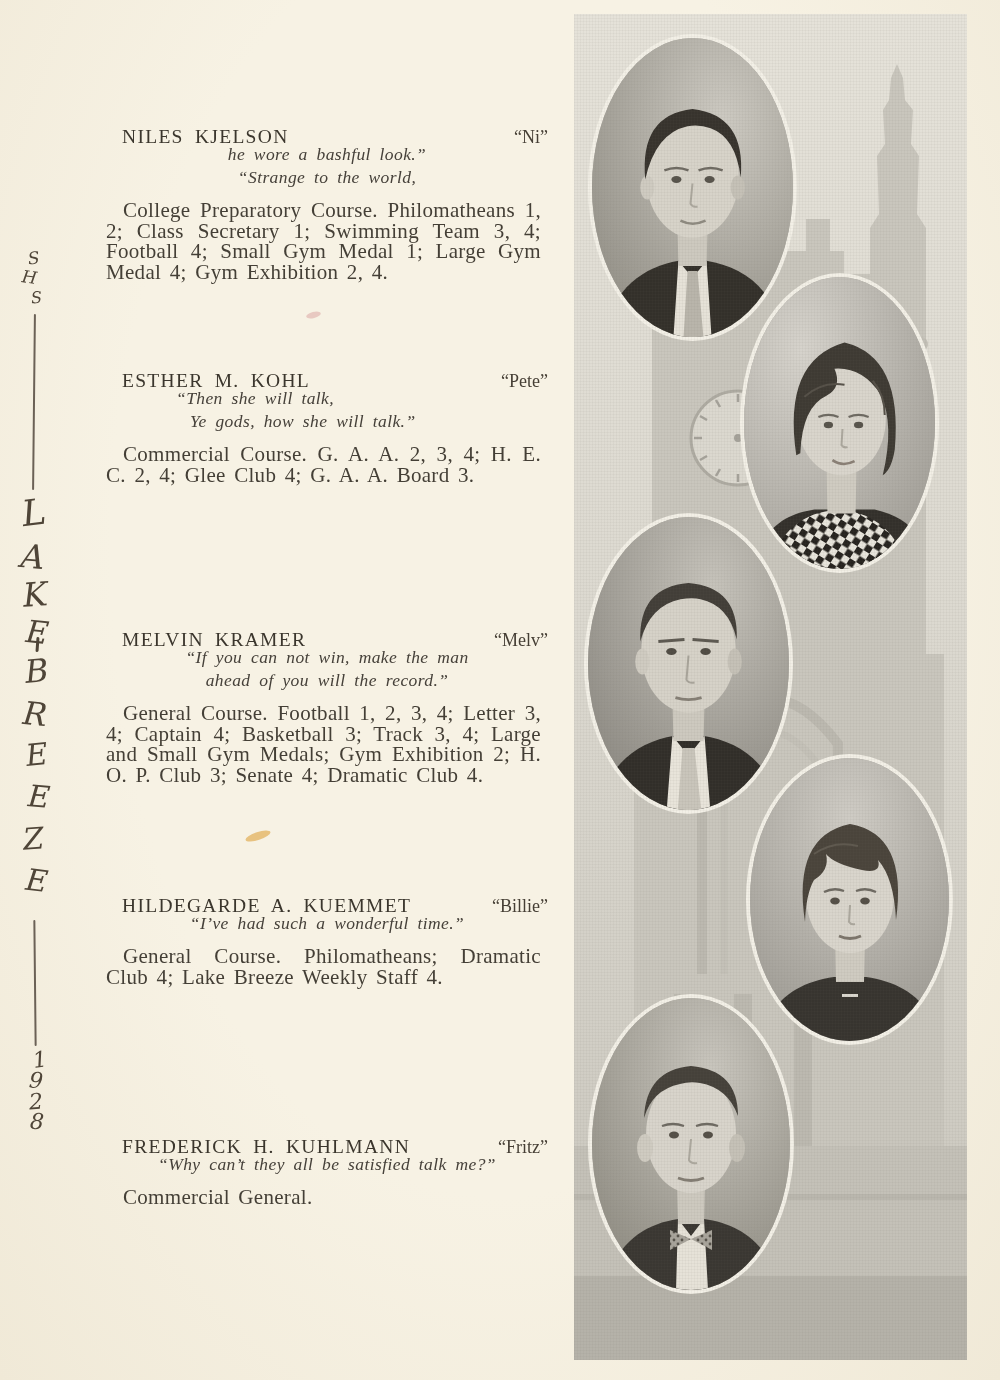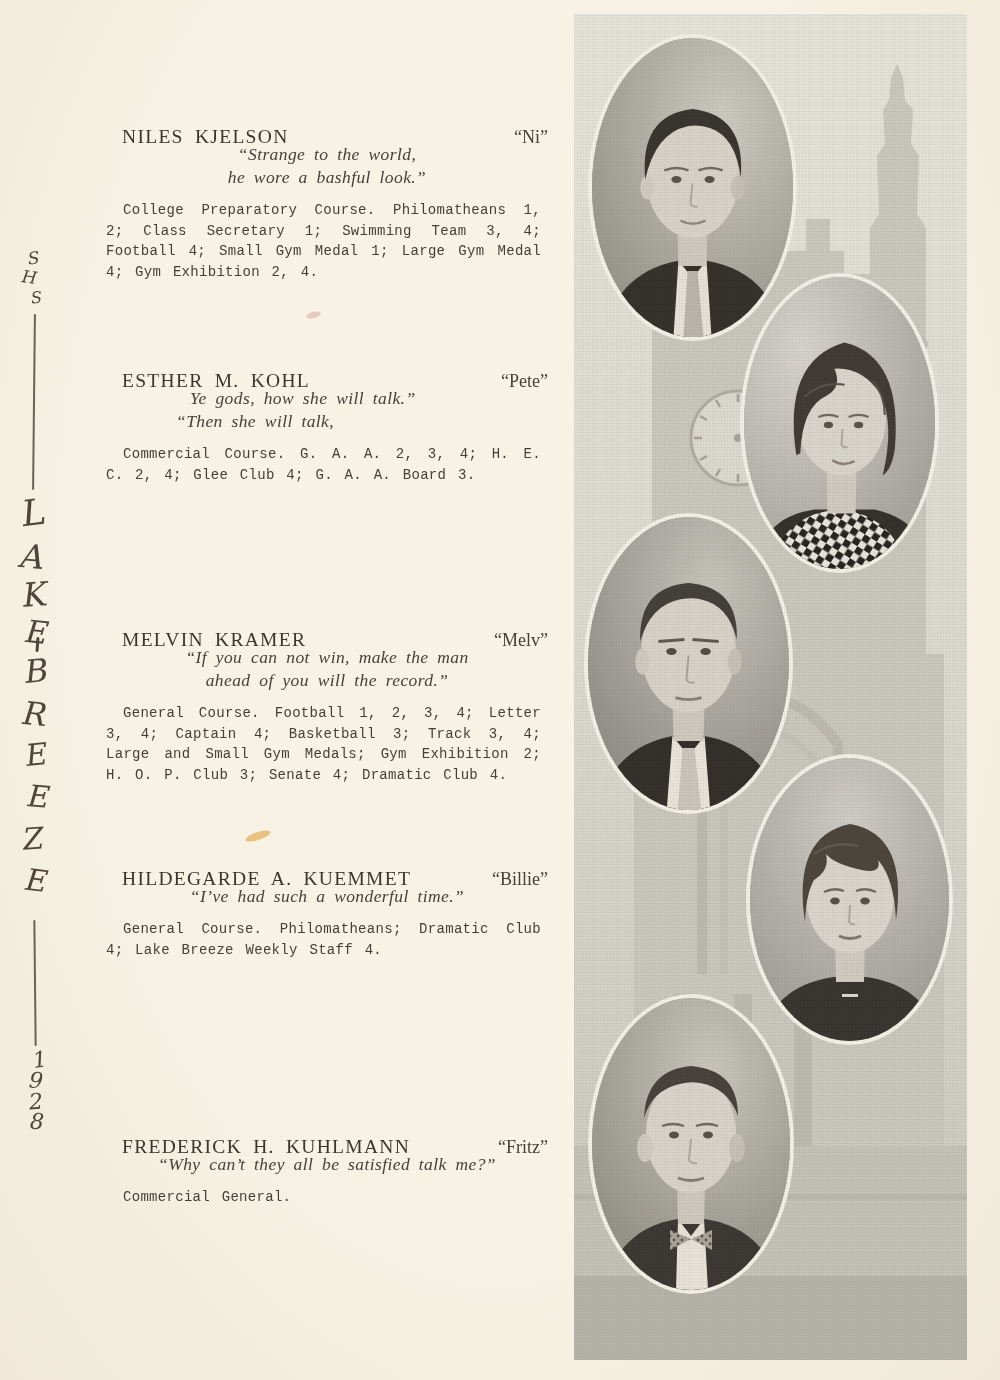--- a/index.html
+++ b/index.html
@@ -16,22 +16,22 @@
   .entry{position:absolute;left:106px;width:442px;}
   .name-row{display:flex;justify-content:space-between;align-items:baseline;height:26px;}
   .sname{margin:16px;font-size:19.5px;font-weight:normal;letter-spacing:1.3px;
     word-spacing:5px;color:#3b362d;}
   .snick{font-size:18px;color:#463f35;}
   .quote{margin-top:7px;text-align:center;font-style:italic;font-size:17.5px;
     line-height:23px;color:#46413a;letter-spacing:.4px;word-spacing:4px;}
   .qline{display:block;}
   .quote-left{text-align:left;padding-left:70px;}
   .quote-left .q2{padding-left:14px;}
-  .desc{margin:11px 7px 0 0;font-size:14px;line-height:20.6px;text-align:justify;
-    text-indent:17px;color:#443f36;word-spacing:3px;letter-spacing:.3px;font-family:Liberation Mono, monospace;}
+  .desc{margin:11px 7px 0 0;font-size:21px;line-height:20.6px;text-align:justify;
+    text-indent:17px;color:#443f36;word-spacing:3px;letter-spacing:.3px;}
   
   .collage{position:absolute;left:574px;top:14px;width:393px;height:1346px;
     background:#dcd9d0;}
   .collage::after{content:"";position:absolute;inset:0;pointer-events:none;
     background-image:repeating-linear-gradient(0deg, rgba(110,105,95,.05) 0 1px, transparent 1px 3px),
                      repeating-linear-gradient(90deg, rgba(110,105,95,.05) 0 1px, transparent 1px 3px);}
   .towersvg{position:absolute;inset:0;width:100%;height:100%;display:block;}
   .oval{position:absolute;border-radius:50%;overflow:hidden;
     border:4px solid #f3f0e7;background:#a9a69f;}
   .oval svg{width:100%;height:100%;display:block;}
@@ -80,51 +80,51 @@
     <span class="mletter" style="left:29px;top:1091px;font-size:22px;transform:rotate(-4deg);">2</span>
     <span class="mletter" style="left:30px;top:1111px;font-size:22px;transform:rotate(4deg);">8</span>
   </div>
 
   <section class="entry" style="top:110px;">
     <div class="name-row">
       <h2 class="sname">NILES KJELSON</h2>
       <span class="snick">“Ni”</span>
     </div>
     <div class="quote">
+      <span class="qline">he wore a bashful look.”</span>
       <span class="qline">“Strange to the world,</span>
-      <span class="qline">he wore a bashful look.”</span>
     </div>
     <p class="desc">College Preparatory Course. Philomatheans 1, 2; Class Secretary 1; Swimming Team 3, 4; Football 4; Small Gym Medal 1; Large Gym Medal 4; Gym Exhibition 2, 4.</p>
   </section>
 
   <section class="entry" style="top:354px;">
     <div class="name-row">
       <h2 class="sname">ESTHER M. KOHL</h2>
       <span class="snick">“Pete”</span>
     </div>
     <div class="quote quote-left">
+      <span class="qline">“Then she will talk,</span>
       <span class="qline q2">Ye gods, how she will talk.”</span>
-      <span class="qline">“Then she will talk,</span>
     </div>
     <p class="desc">Commercial Course. G. A. A. 2, 3, 4; H. E. C. 2, 4; Glee Club 4; G. A. A. Board 3.</p>
   </section>
 
   <section class="entry" style="top:613px;">
     <div class="name-row">
       <h2 class="sname">MELVIN KRAMER</h2>
       <span class="snick">“Melv”</span>
     </div>
     <div class="quote">
       <span class="qline">“If you can not win, make the man</span>
       <span class="qline">ahead of you will the record.”</span>
     </div>
     <p class="desc">General Course. Football 1, 2, 3, 4; Letter 3, 4; Captain 4; Basketball 3; Track 3, 4; Large and Small Gym Medals; Gym Exhibition 2; H. O. P. Club 3; Senate 4; Dramatic Club 4.</p>
   </section>
 
-  <section class="entry" style="top:852px;">
+  <section class="entry" style="top:879px;">
     <div class="name-row">
       <h2 class="sname">HILDEGARDE A. KUEMMET</h2>
       <span class="snick">“Billie”</span>
     </div>
     <div class="quote">
       <span class="qline">“I’ve had such a wonderful time.”</span>
     </div>
     <p class="desc">General Course. Philomatheans; Dramatic Club 4; Lake Breeze Weekly Staff 4.</p>
   </section>
 

